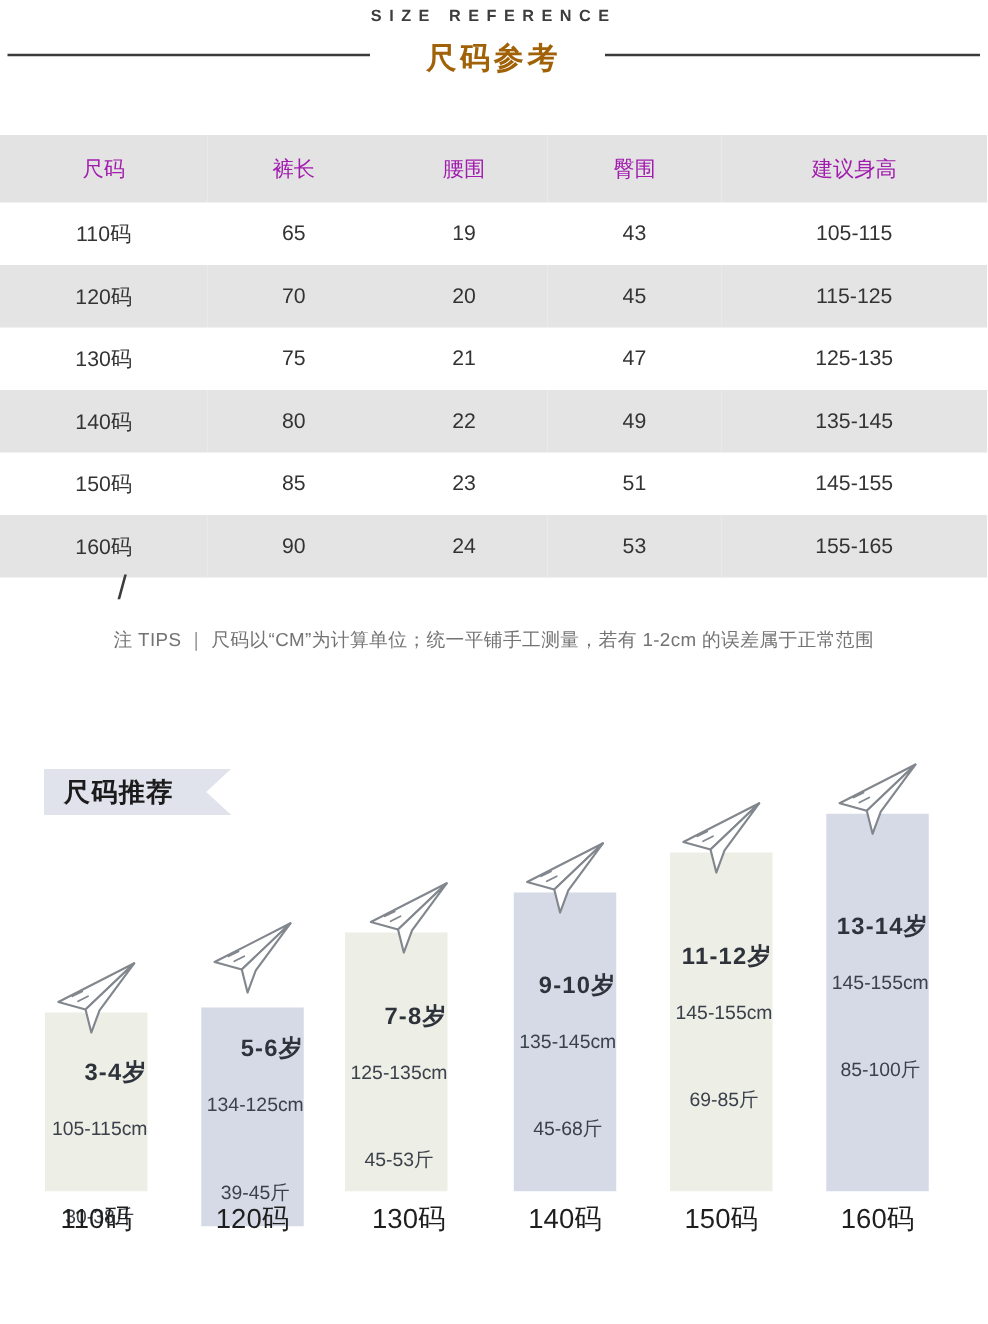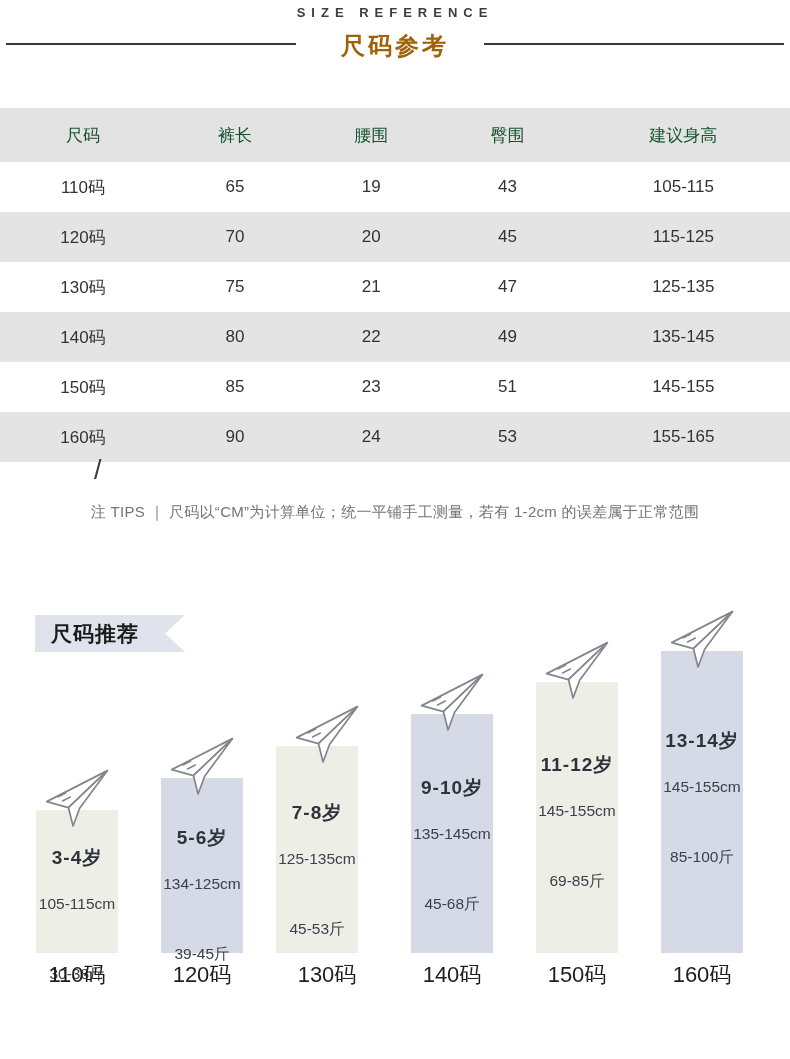--- a/index.html
+++ b/index.html
@@ -13,43 +13,43 @@
   .hline-left  { left:6px;  width:290px; }
   .hline-right { left:484px; width:300px; }
   .title-zh { position:absolute; top:30px; left:0; width:100%; text-align:center;
               font-size:24px; font-weight:600; letter-spacing:3px; color:#a16207; }
 
   
   .size-table { position:absolute; top:108px; left:0; width:790px; border-collapse:collapse; table-layout:fixed; }
   .size-table col.c0 { width:21%; }  .size-table col.c1 { width:17.5%; }
   .size-table col.c2 { width:17%; }  .size-table col.c3 { width:17.5%; }
   .size-table col.c4 { width:27%; }
-  .size-table th { height:52px; font-size:17px; font-weight:500; color:#14532d; text-align:center; background:#e3e3e3; }
+  .size-table th { height:52px; font-size:17px; font-weight:500; color:#a21caf; text-align:center; background:#e3e3e3; }
   .size-table td { height:48px; font-size:17px; color:#333; text-align:center; }
   .size-table tbody tr:nth-child(even) { background:#e4e4e4; }
 
   
   .divider-slash { position:absolute; left:94px; top:455px; font-size:27px; color:#3c3c3c; }
   .tips-note { position:absolute; top:503px; left:0; width:100%; text-align:center;
                font-size:15px; letter-spacing:0.3px; color:#737373; }
 
   
   .ribbon { position:absolute; left:35px; top:615px; width:150px; height:37px;
             background:#e0e2ec; box-sizing:border-box; padding-left:16px;
             display:flex; align-items:center;
             clip-path:polygon(0 0,100% 0,calc(100% - 20px) 50%,100% 100%,0 100%);
             font-size:21px; font-weight:700; letter-spacing:1px; color:#1b1b1b; }
 
   
   .bar { position:absolute; width:82px; box-sizing:border-box;
-         display:flex; flex-direction:column; align-items:center; }
+         display:flex; flex-direction:column; align-items:flex-end; }
   .beige { background:#edeee6; }
   .blue  { background:#d6dae7; }
   .bar-1 { left:36px;  top:810px; height:143px; padding-top:35px; }
-  .bar-2 { left:161px; top:778px; height:175px; padding-top:47px; }
+  .bar-2 { left:161px; top:806px; height:175px; padding-top:20px; }
   .bar-3 { left:276px; top:746px; height:207px; padding-top:54px; }
   .bar-4 { left:411px; top:714px; height:239px; padding-top:61px; }
   .bar-5 { left:536px; top:682px; height:271px; padding-top:70px; }
   .bar-6 { left:661px; top:651px; height:302px; padding-top:77px; }
   .age-label { font-size:19px; font-weight:600; letter-spacing:1px; color:#2e333b; white-space:nowrap; }
   .ranges { margin-top:20px; display:flex; flex-direction:column; align-items:center;gap:45px; }
   .ranges div { font-size:15.5px; line-height:25px; color:#3b414a; white-space:nowrap; }
 
   .plane { position:absolute; width:66px; height:62px; z-index:2; }
   .plane-1 { left:44px;  top:768px; }

